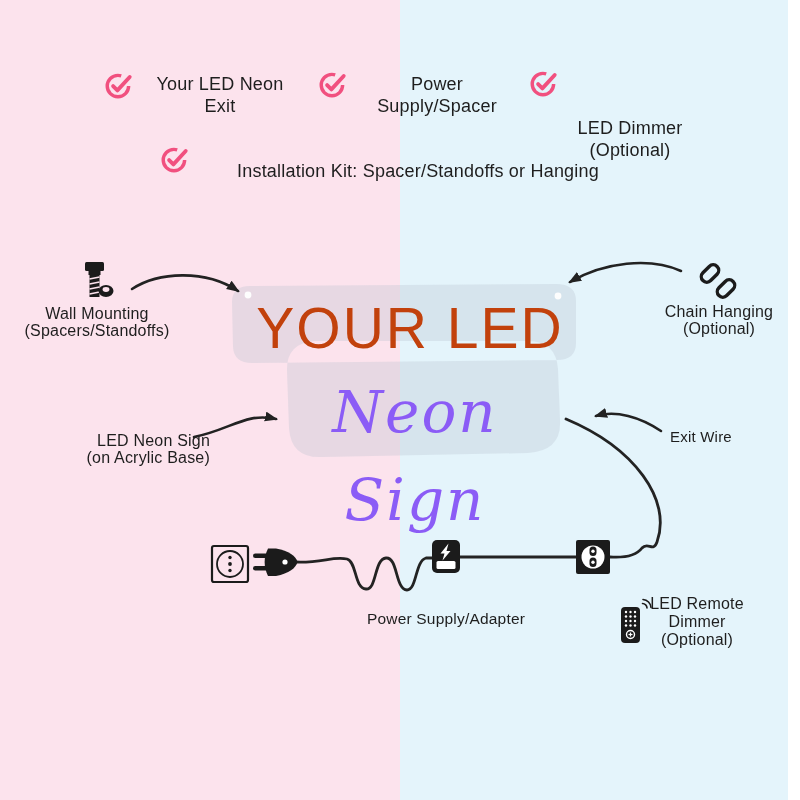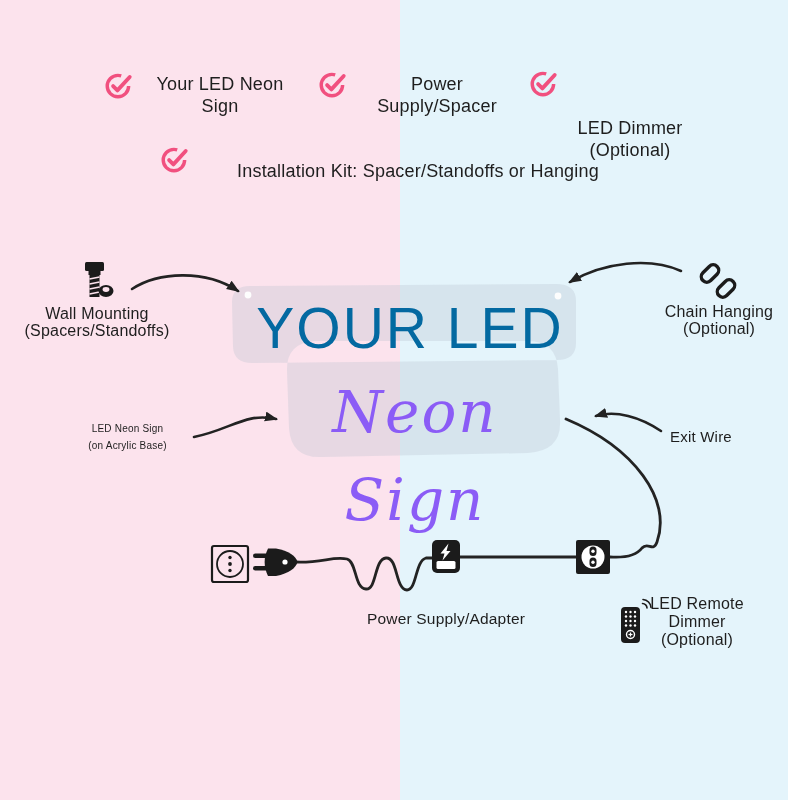--- a/index.html
+++ b/index.html
@@ -12,21 +12,21 @@
   #bg-right{left:400px;background:#E4F4FB;}
   svg.layer{position:absolute;left:0;top:0;pointer-events:none;}
   .abs{position:absolute;}
   .check-item-text{font-size:18px;line-height:22px;font-weight:500;text-align:center;letter-spacing:.2px;}
   .check-item-text span{display:block;}
   .check-icon{position:absolute;width:30px;height:30px;}
   .small-label{font-size:16px;line-height:17px;font-weight:500;text-align:center;letter-spacing:.2px;}
   .small-label span{display:block;}
   .sign-line1{
     position:absolute;left:238px;top:298px;width:344px;text-align:center;
-    font-size:57px;line-height:60px;font-weight:500;letter-spacing:2px;color:#0369a1;
+    font-size:57px;line-height:60px;font-weight:500;letter-spacing:2px;color:#c2410c;
   }
   .sign-line2{
     position:absolute;left:255px;top:368px;width:320px;text-align:center;
     font-family:"DejaVu Serif", serif;font-style:italic;
     font-size:58px;line-height:88px;font-weight:500;color:#8b5cf6;letter-spacing:2px;
   }
 </style>
 </head>
 <body>
 
@@ -41,21 +41,21 @@
     <circle cx="248" cy="295" r="3.4" fill="#FDFDFD"></circle>
     <circle cx="558" cy="296" r="3.4" fill="#FDFDFD"></circle>
   </svg>
 
   <svg class="check-icon" style="left:104px;top:70px;" viewBox="0 0 28 28">
     <circle cx="13" cy="15" r="10" fill="none" stroke="#F1507F" stroke-width="3.2" pathLength="100" stroke-dasharray="80 20"></circle>
     <path d="M8.5,15 L12.5,19 L24,6.5" fill="none" stroke="#F1507F" stroke-width="3.6" stroke-linecap="round" stroke-linejoin="round"></path>
   </svg>
   <div class="abs check-item-text" style="left:145px;top:73px;width:150px;">
     <span>Your LED Neon</span>
-    <span>Sign</span>
+    <span>Exit</span>
   </div>
 
   <svg class="check-icon" style="left:318px;top:69px;" viewBox="0 0 28 28">
     <circle cx="13" cy="15" r="10" fill="none" stroke="#F1507F" stroke-width="3.2" pathLength="100" stroke-dasharray="80 20"></circle>
     <path d="M8.5,15 L12.5,19 L24,6.5" fill="none" stroke="#F1507F" stroke-width="3.6" stroke-linecap="round" stroke-linejoin="round"></path>
   </svg>
   <div class="abs check-item-text" style="left:357px;top:73px;width:160px;">
     <span>Power</span>
     <span>Supply/Spacer</span>
   </div>
@@ -175,21 +175,21 @@
   <div class="abs small-label" style="left:11px;top:305px;width:172px;">
     <span>Wall Mounting</span>
     <span>(Spacers/Standoffs)</span>
   </div>
 
   <div class="abs small-label" style="left:648px;top:303px;width:142px;">
     <span>Chain Hanging</span>
     <span>(Optional)</span>
   </div>
 
-  <div class="abs small-label" style="left:45px;top:420px;width:165px;font-size:10px;">
+  <div class="abs small-label" style="left:45px;top:432px;width:165px;font-size:16px;text-align:right;">
     <span>LED Neon Sign</span>
     <span>(on Acrylic Base)</span>
   </div>
 
   <div class="abs small-label" style="left:661px;top:428px;width:80px;font-size:15px;">
     <span>Exit Wire</span>
   </div>
 
   <div class="abs small-label" style="left:356px;top:610px;width:180px;font-size:15.5px;">
     <span>Power Supply/Adapter</span>

